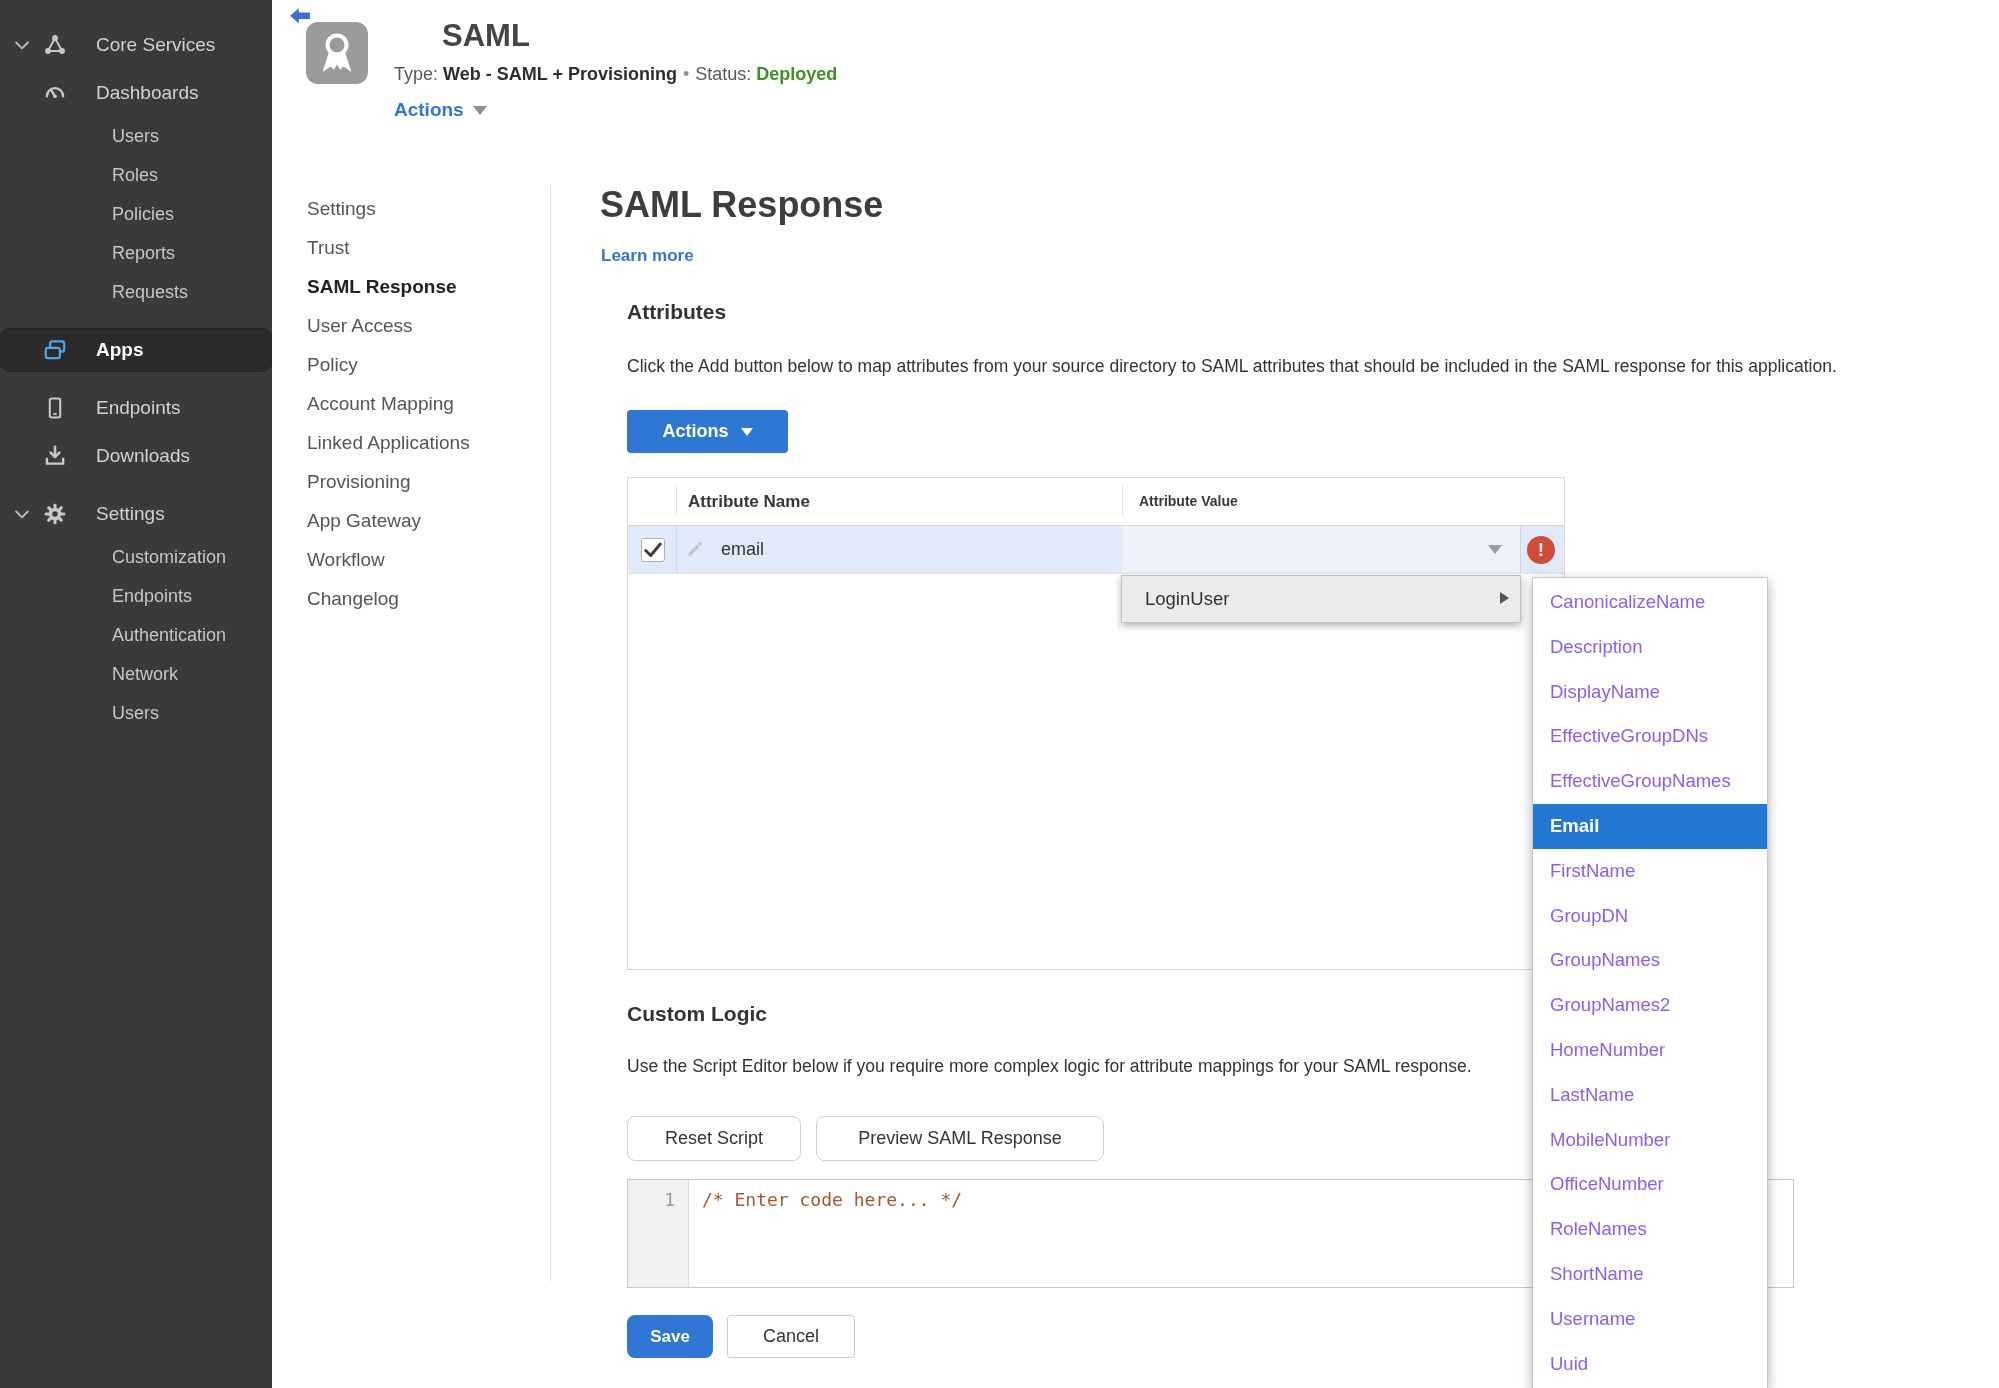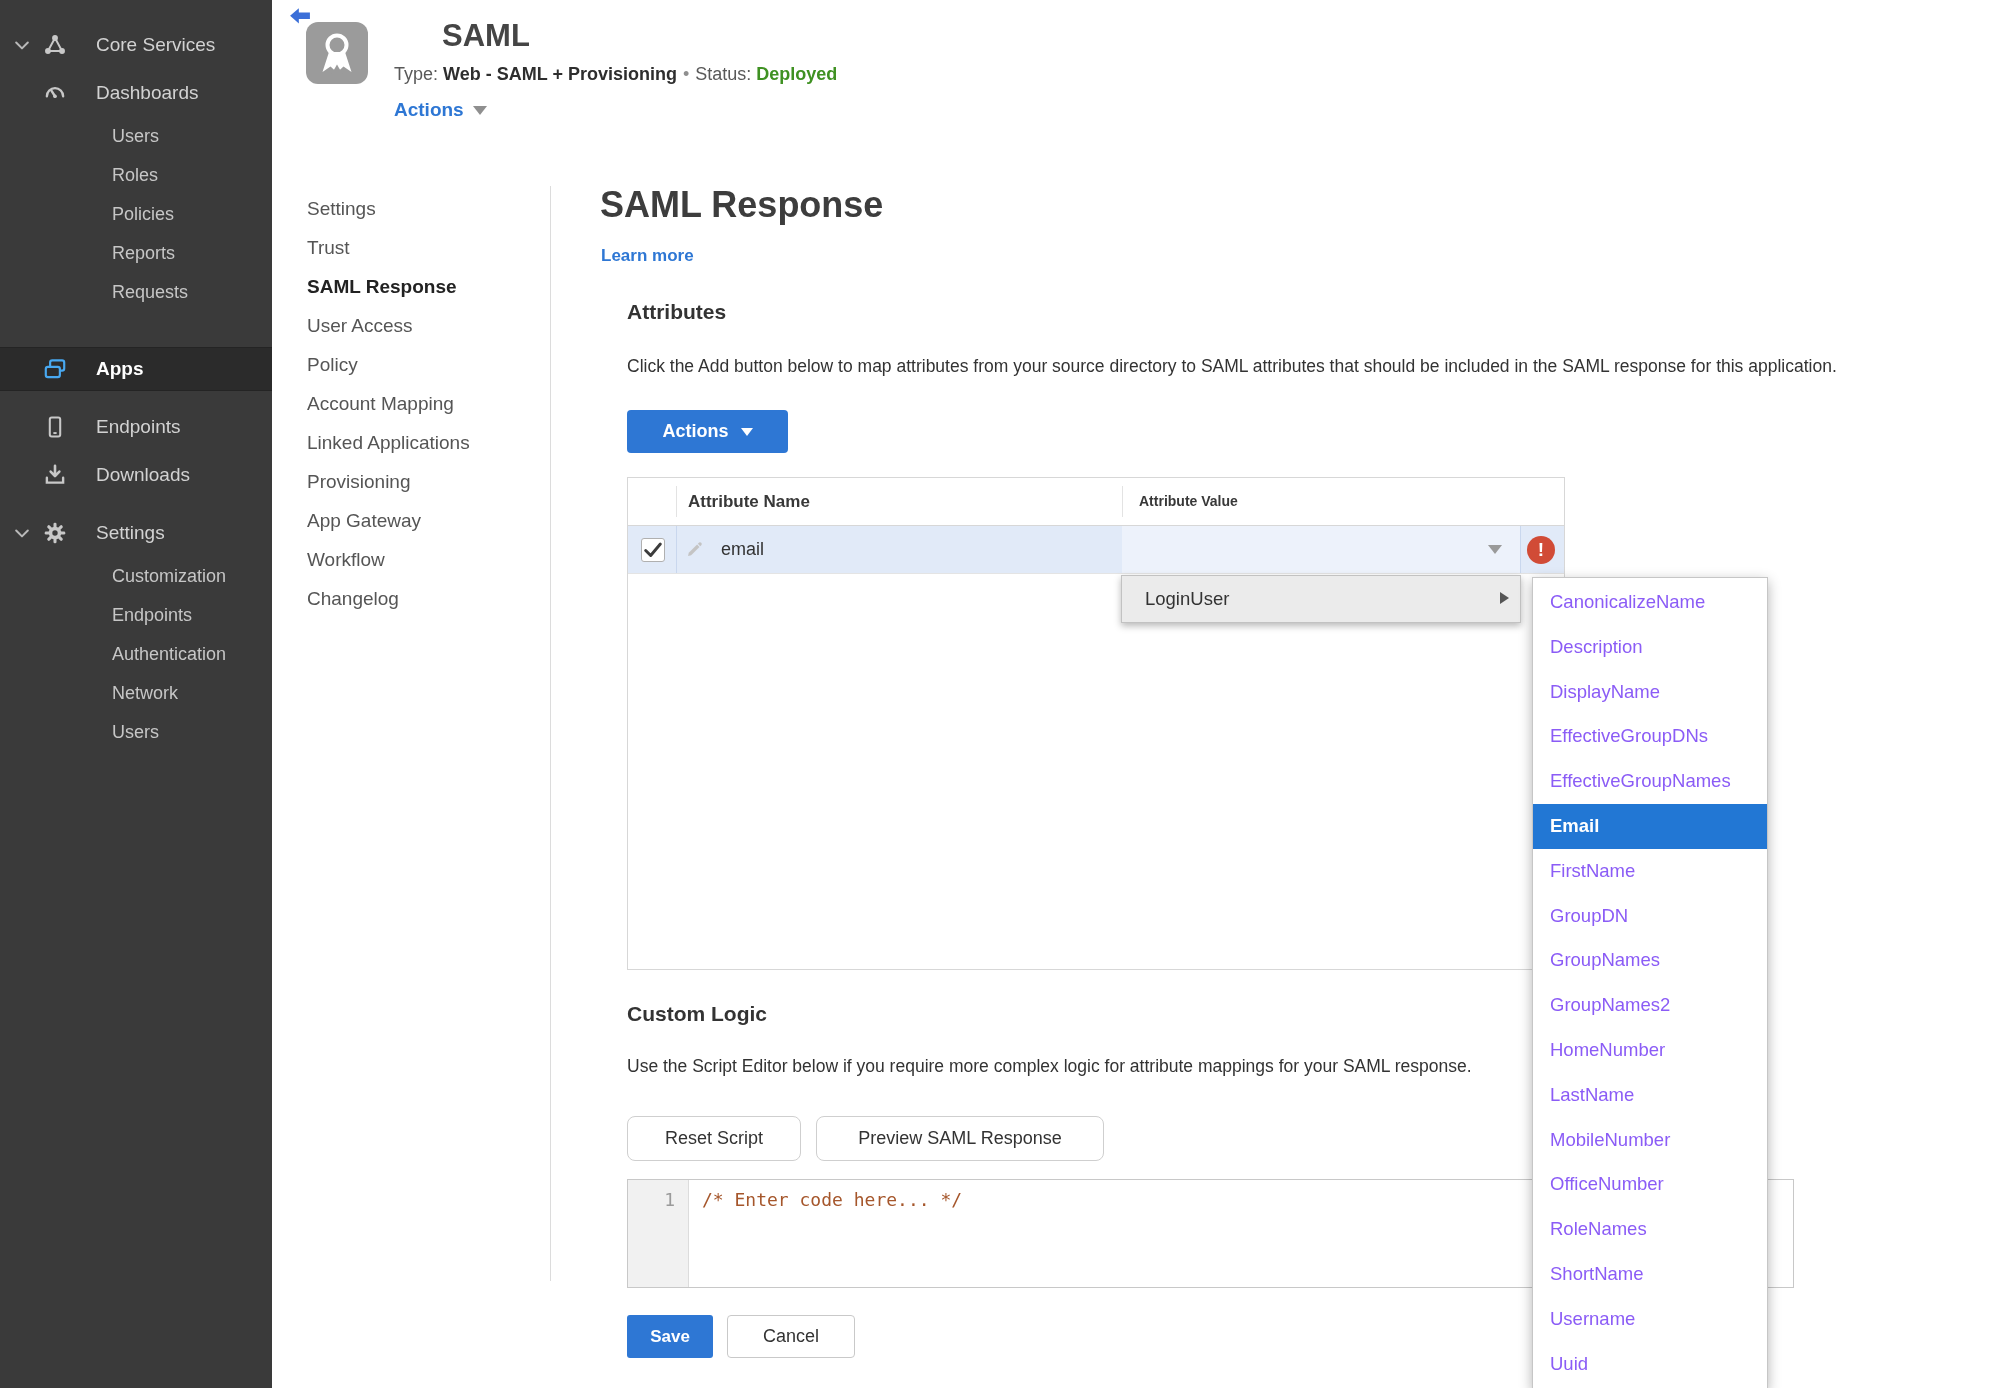--- a/index.html
+++ b/index.html
@@ -9,21 +9,21 @@
 
   
   .sidebar{left:0;top:0;width:272px;height:1388px;background:#3a3a3a;z-index:5;}
   .side-nav{padding-top:14px;}
   .side-item{position:relative;display:flex;align-items:center;cursor:pointer;}
   .side-item.top{height:48px;font-size:19px;color:#d2d2d2;}
   .side-item.child{height:39px;font-size:18px;color:#c6c6c6;padding-left:112px;}
   .side-item.top .slabel{position:absolute;left:96px;}
   .side-item .chev{position:absolute;left:12px;width:20px;height:20px;}
   .side-item .sicon{position:absolute;left:42px;width:26px;height:26px;}
-  .side-item.gap7{margin-top:7px;} .side-item.gap18{margin-top:35px;}
+  .side-item.gap7{margin-top:7px;} .side-item.gap18{margin-top:16px;border-radius:10px;}
   .side-item.gap12{margin-top:12px;} .side-item.gap10{margin-top:10px;}
   .side-item.active{background:#2b2b2b;border-top:1px solid #242424;border-bottom:1px solid #242424;height:42px;}
   .side-item.active .slabel{color:#fff;font-weight:bold;}
   .side-item svg{display:block;}
 
   
   .back-btn{left:286px;top:4px;width:28px;height:26px;cursor:pointer;}
   .badge{left:306px;top:22px;width:62px;height:62px;border-radius:12px;background:#9b9b9b;}
   .app-title{left:394px;top:18px;font-size:31px;font-weight:bold;color:#454545;margin-left:48px;}
   .app-meta{left:394px;top:64px;font-size:18px;color:#595959;}
@@ -82,21 +82,21 @@
   .ghost-btn{height:45px;background:#fff;border:1px solid #cfcfcf;border-radius:8px;color:#333;
        font-size:18px;font-family:"Liberation Sans",sans-serif;cursor:pointer;}
   .reset-btn{left:627px;top:1116px;width:174px;}
   .preview-btn{left:816px;top:1116px;width:288px;}
 
   .editor{left:627px;top:1179px;width:1165px;height:107px;border:1px solid #c8c8c8;background:#fff;}
   .gutter{position:absolute;left:0;top:0;bottom:0;width:61px;background:#f1f1f1;border-right:1px solid #dcdcdc;
        font-family:"DejaVu Sans Mono",monospace;font-size:18px;color:#9a9a9a;text-align:right;padding-top:9px;box-sizing:border-box;padding-right:13px;}
   .code-area{position:absolute;left:74px;top:9px;font-family:"DejaVu Sans Mono",monospace;font-size:18px;color:#a5562b;cursor:text;}
 
-  .save-btn{left:627px;top:1315px;width:86px;height:43px;background:#2e77d4;border:none;border-radius:3px;
+  .save-btn{left:627px;top:1315px;width:86px;height:43px;background:#2e77d4;border:none;border-radius:8px;
        color:#fff;font-size:17px;font-weight:bold;font-family:"Liberation Sans",sans-serif;cursor:pointer;}
   .cancel-btn{left:727px;top:1315px;width:128px;height:43px;background:#fff;border:1px solid #c9c9c9;border-radius:4px;
        color:#333;font-size:18px;font-family:"Liberation Sans",sans-serif;cursor:pointer;}
 </style>
 </head>
 <body>
 
 <div class="abs sidebar">
   <div class="side-nav">
       <div class="side-item top gap7">

